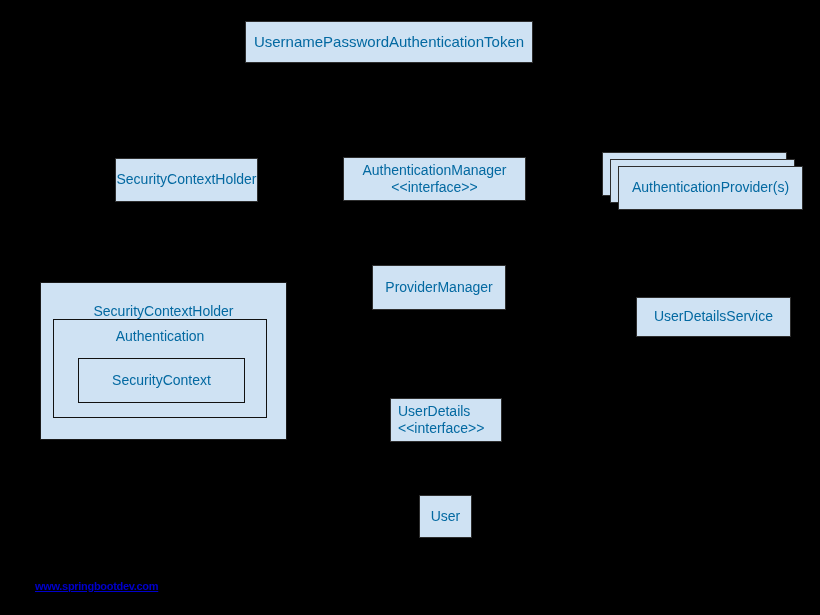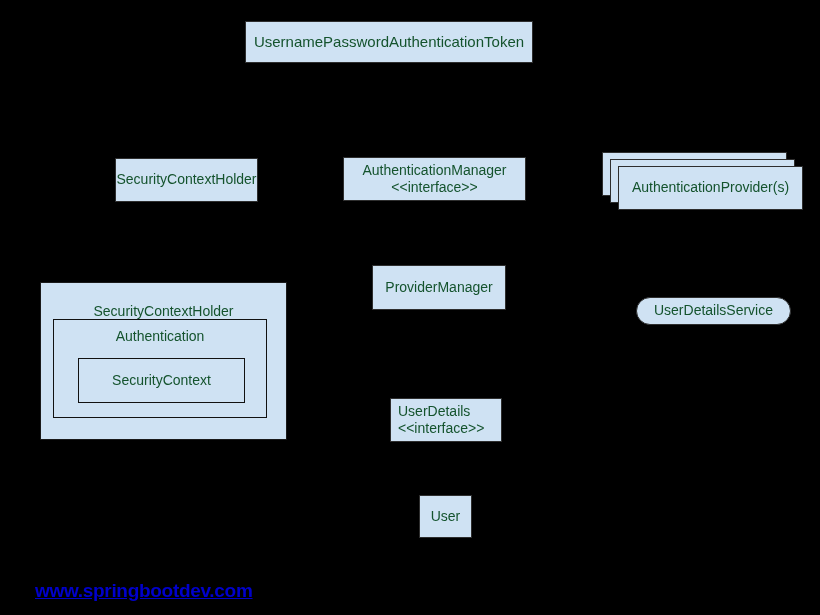--- a/index.html
+++ b/index.html
@@ -13,21 +13,21 @@
     width: 820px;
     height: 615px;
     background: #000000;
     overflow: hidden;
   }
   .node {
     position: absolute;
     background: #cfe2f3;
     border: 1px solid #2e2e2e;
     box-sizing: border-box;
-    color: #14532d;
+    color: #0369a1;
     font-size: 14px;
     line-height: 1.25;
     display: flex;
     flex-direction: column;
     align-items: center;
     justify-content: center;
     text-align: center;
   }
   .node .line { white-space: nowrap; }
 
@@ -37,21 +37,21 @@
   
   #auth-filter   { left: 115px; top: 158px; width: 143px; height: 44px; }
   #auth-manager  { left: 343px; top: 157px; width: 183px; height: 44px; }
 
   
   .stack-back  { left: 602px; top: 152px; width: 185px; height: 44px; }
   .stack-mid   { left: 610px; top: 159px; width: 185px; height: 44px; }
   #auth-providers { left: 618px; top: 166px; width: 185px; height: 44px; }
 
   #provider-manager     { left: 372px; top: 265px; width: 134px; height: 45px; }
-  #user-details-service { left: 636px; top: 297px; width: 155px; height: 28px; border-radius: 16px; }
+  #user-details-service { left: 636px; top: 297px; width: 155px; height: 40px; }
 
   
   #sch {
     left: 40px; top: 282px; width: 247px; height: 158px;
     justify-content: flex-start;
     border-color: #1a1a1a;
   }
   #sch .title { margin-top: 20px; }
   #sc {
     position: absolute;
@@ -79,21 +79,21 @@
     align-items: flex-start;
     text-align: left;
     padding-left: 7px;
   }
   #user { left: 419px; top: 495px; width: 53px; height: 43px; }
 
   
   #footer-link {
     position: absolute;
     left: 35px; top: 580px;
-    font-size: 19px;
+    font-size: 11px;
     font-weight: bold;
     letter-spacing: -0.3px;
     color: #0000cc;
     text-decoration: underline;
     cursor: pointer;
   }
 </style>
 </head>
 <body>
 

